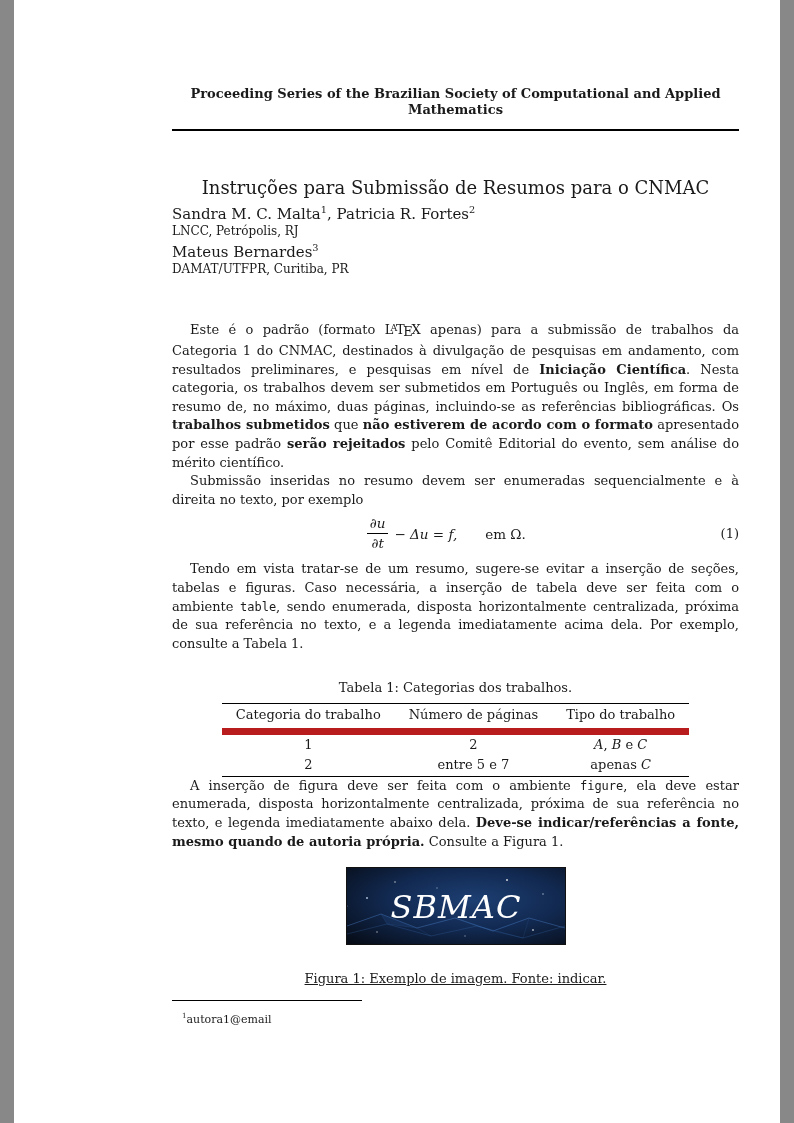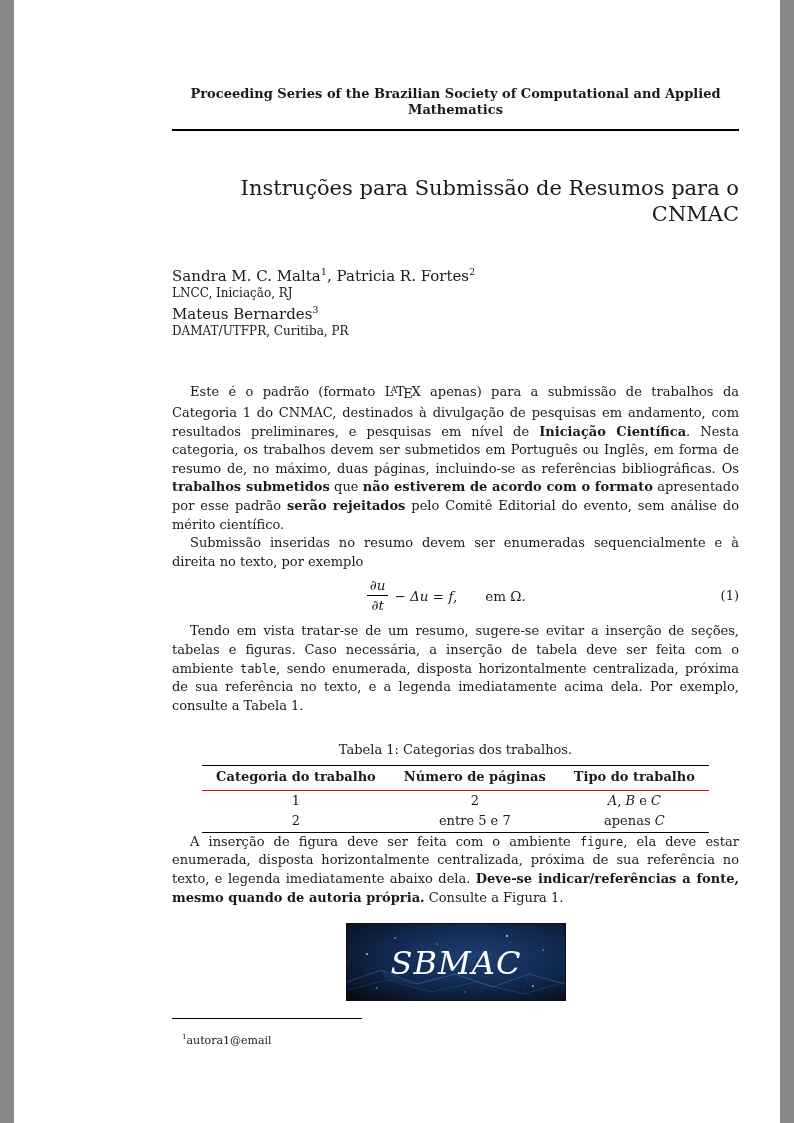--- a/index.html
+++ b/index.html
@@ -23,27 +23,27 @@
     line-height: 16px;
   }
   .header-rule {
     margin-top: 11px;
     height: 2px;
     background: #000;
   }
 
   .page-title {
     margin: 44px 0 0 0;
-    font-size: 21px;
+    font-size: 18px;
     font-weight: normal;
-    text-align: right;
+    text-align: center;
     line-height: 26px;
   }
 
-  .authors { margin-top: 36px; }
+  .authors { }
   .author-line { font-size: 15px; line-height: 18px; }
   .author-affil { font-size: 12px; line-height: 16px; }
   sup { font-size: 0.65em; }
 
   .body-text { margin-top: 42px; font-size: 13px; line-height: 18.6px; }
   p.para { margin: 0; text-align: justify; text-indent: 18px; }
   p.para.noindent { text-indent: 0; }
   .bold { font-weight: bold; }
   .tt { font-family: "DejaVu Sans Mono", monospace; font-size: 12px; }
 
@@ -89,22 +89,22 @@
   .table-block { margin-top: 26px; }
   .table-caption { text-align: center; font-size: 13px; margin-bottom: 5px; }
   table.cat-table {
     margin: 0 auto;
     border-collapse: collapse;
     font-size: 13px;
     border-top: 1px solid #000;
     border-bottom: 1px solid #000;
   }
   table.cat-table th {
-    font-weight: bold;
-    border-bottom: 1px solid #b91c1c;
+    font-weight: normal;
+    border-bottom: 7px solid #b91c1c;
     padding: 2px 14px 3px 14px;
     white-space: nowrap;
   }
   table.cat-table td {
     text-align: center;
     padding: 1px 14px;
     white-space: nowrap;
   }
   .mi { font-style: italic; }
 
@@ -113,39 +113,39 @@
   .figure-block { margin-top: 16px; text-align: center; text-decoration: underline; }
   .figure-image {
     display: inline-block;
     border: 1px solid #111;
     line-height: 0;
   }
   .figure-caption { margin-top: 20px; text-align: center; font-size: 13px; }
 
   .footnote-area { margin-top: 12px; }
   .footnote-rule { width: 190px; height: 1px; background: #000; }
-  .footnotes { margin-top: 6px; font-size: 11px; line-height: 23px; }
+  .footnotes { margin-top: 6px; font-size: 11px; line-height: 17px; }
   .footnote-item { padding-left: 10px; }
 </style>
 </head>
 <body>
 
 <div class="page">
   <div class="content">
 
     <div class="running-header">
       <span>Proceeding Series of the Brazilian Society of Computational and Applied Mathematics</span>
     </div>
     <div class="header-rule"></div>
 
     <h1 class="page-title">Instruções para Submissão de Resumos para o CNMAC</h1>
 
     <div class="authors">
       <div class="author-line"><span>Sandra M. C. Malta</span><sup>1</sup><span>, </span><span>Patricia R. Fortes</span><sup>2</sup></div>
-      <div class="author-affil">LNCC, Iniciação, RJ</div>
+      <div class="author-affil">LNCC, Petrópolis, RJ</div>
       <div class="author-line"><span>Mateus Bernardes</span><sup>3</sup></div>
       <div class="author-affil">DAMAT/UTFPR, Curitiba, PR</div>
     </div>
 
     <div class="body-text">
 
       <p class="para"><span>Este é o padrão (formato </span><span class="latex-logo"><span>L</span><span class="lx-a">A</span><span>T</span><span class="lx-e">E</span><span>X</span></span><span> apenas) para a submissão de trabalhos da Categoria 1 do CNMAC, destinados à divulgação de pesquisas em andamento, com resultados preliminares, e pesquisas em nível de </span><span class="bold">Iniciação Científica</span><span>. Nesta categoria, os trabalhos devem ser submetidos em Português ou Inglês, em forma de resumo de, no máximo, duas páginas, incluindo-se as referências bibliográficas. Os </span><span class="bold">trabalhos submetidos</span><span> que </span><span class="bold">não estiverem de acordo com o formato</span><span> apresentado por esse padrão </span><span class="bold">serão rejeitados</span><span> pelo Comitê Editorial do evento, sem análise do mérito científico.</span></p>
 
       <p class="para">Submissão inseridas no resumo devem ser enumeradas sequencialmente e à direita no texto, por exemplo</p>
 
@@ -212,20 +212,21 @@
             <circle cx="90" cy="20" r="0.7" fill="#cfe0f5" opacity="0.6"></circle>
             <circle cx="160" cy="12" r="1" fill="#ffffff" opacity="0.8"></circle>
             <circle cx="196" cy="26" r="0.8" fill="#cfe0f5" opacity="0.7"></circle>
             <circle cx="30" cy="64" r="0.8" fill="#ffffff" opacity="0.6"></circle>
             <circle cx="118" cy="68" r="0.7" fill="#cfe0f5" opacity="0.6"></circle>
             <circle cx="186" cy="62" r="0.9" fill="#ffffff" opacity="0.7"></circle>
             <circle cx="70, " cy="38" r="0.6" fill="#ffffff" opacity="0.5"></circle>
             <text x="109" y="50" text-anchor="middle" fill="#ffffff" font-family="DejaVu Serif, serif" font-style="italic" font-size="32" letter-spacing="1">SBMAC</text>
           </svg>
         </span>
+        <div class="figure-caption">Figura 1: Exemplo de imagem. Fonte: indicar.</div>
       </div>
 
       <div class="footnote-area">
         <div class="footnote-rule"></div>
         <div class="footnotes">
           <div class="footnote-item"><sup>1</sup><span>autora1@email</span></div>
           <div class="footnote-item"></div>
 
         </div>
       </div>

